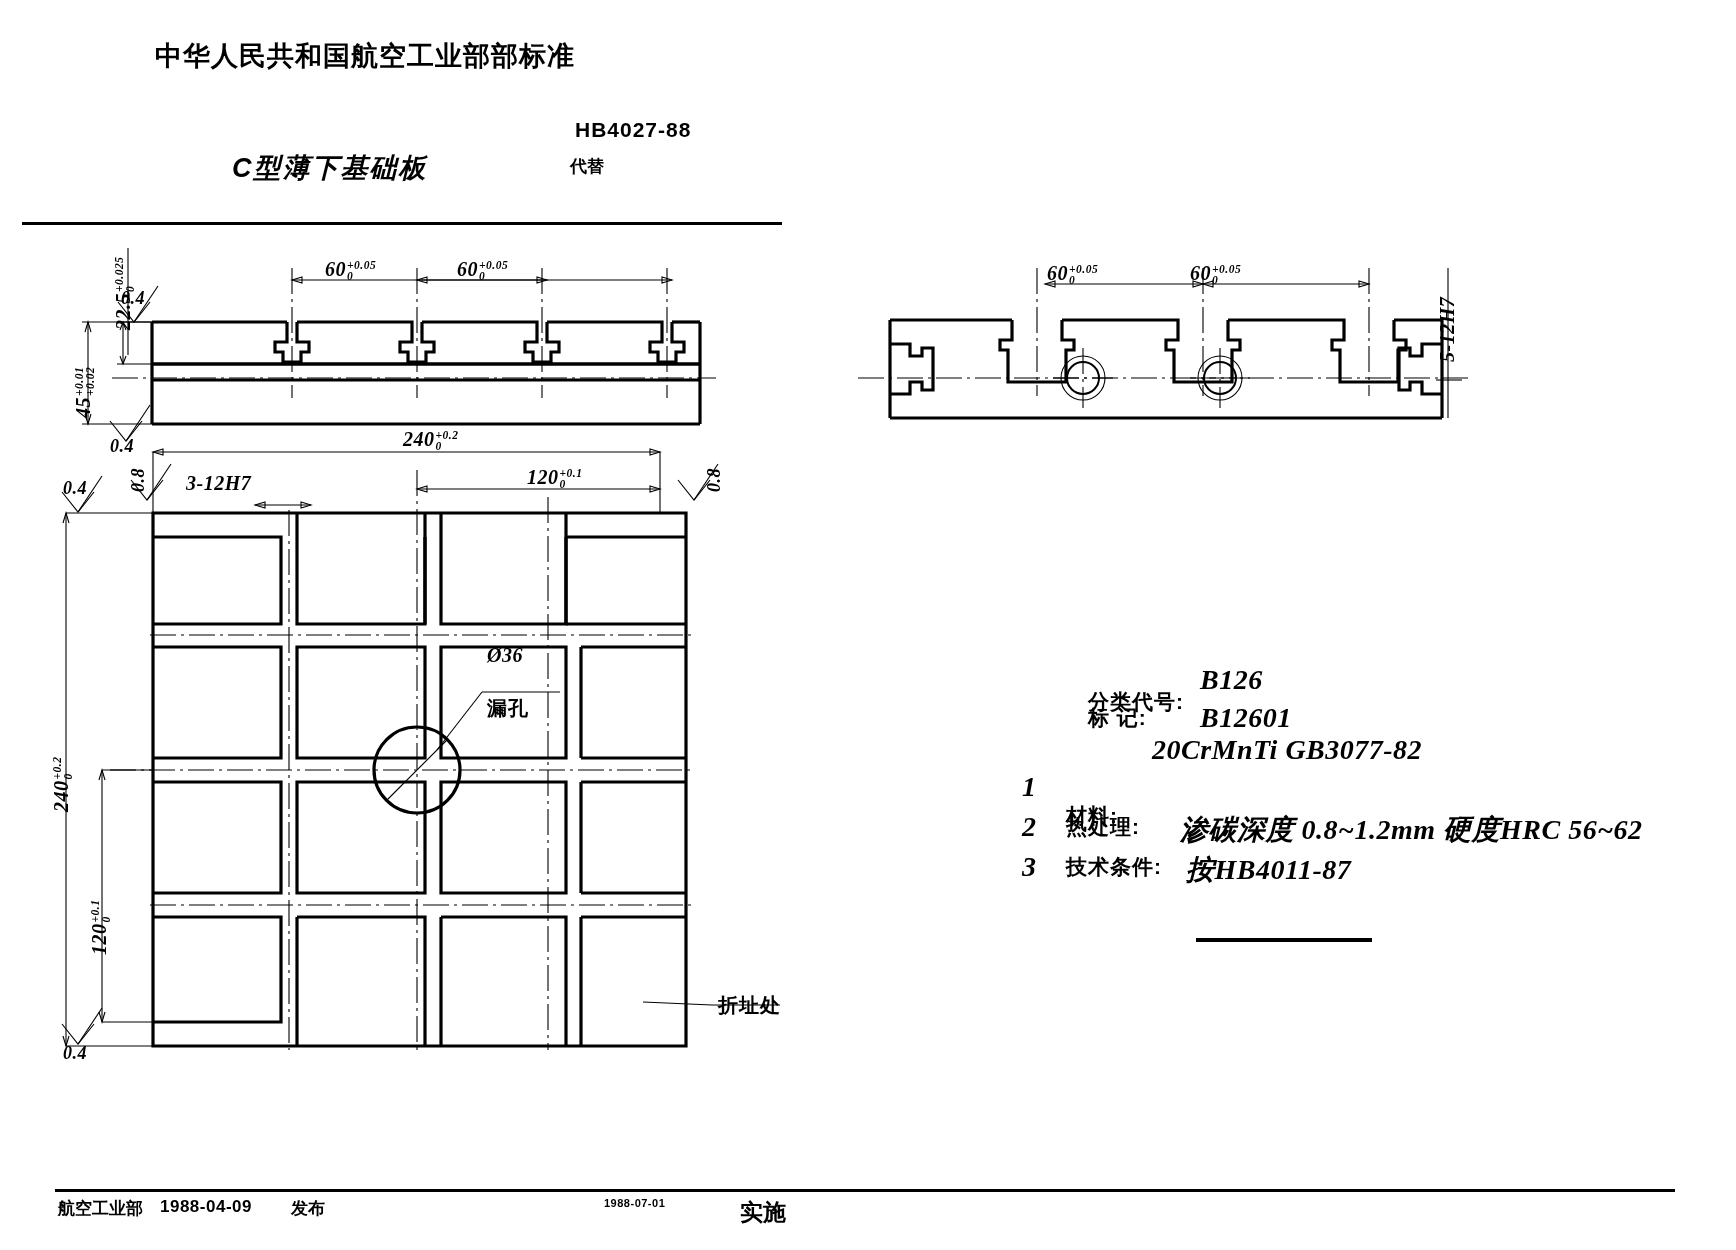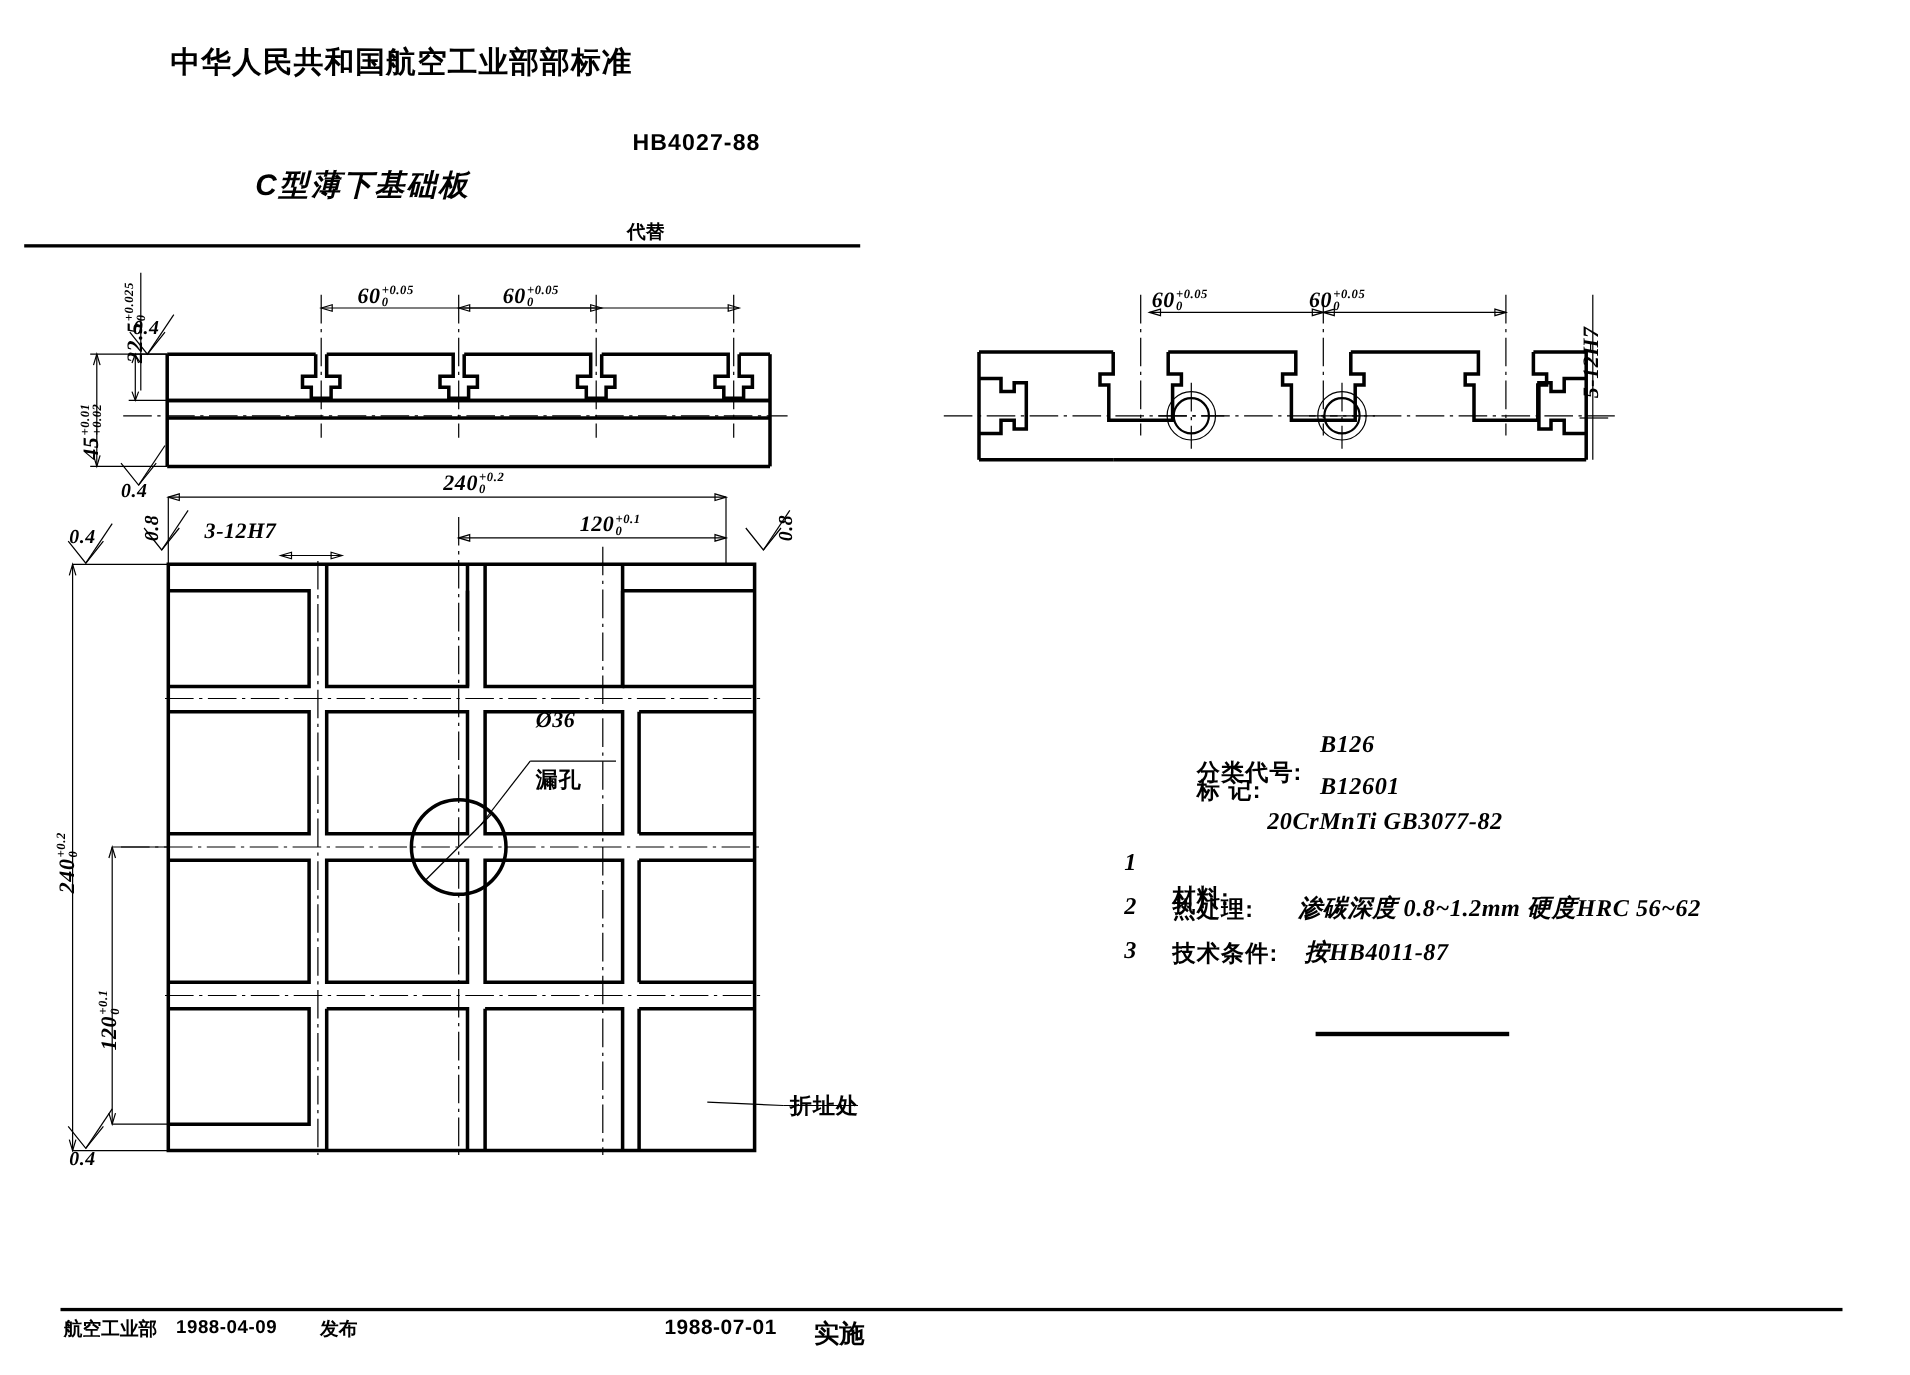--- a/index.html
+++ b/index.html
@@ -10,51 +10,51 @@
 
   
   #std-title{left:155px;top:38px;font-family:"Liberation Sans",sans-serif;
              font-weight:bold;font-size:27px;letter-spacing:1px;}
   #std-number{left:575px;top:92px;font-family:"Liberation Sans",sans-serif;
               font-weight:bold;font-size:21px;letter-spacing:1px;margin-top:26px;}
   #part-name{left:232px;top:150px;font-size:27px;font-style:italic;
              font-family:"Liberation Sans",sans-serif;font-weight:bold;
              letter-spacing:2px;}
   #replaces{left:570px;top:155px;font-size:17px;
-            font-family:"Liberation Sans",sans-serif;font-weight:bold;margin-top:44px;}
+            font-family:"Liberation Sans",sans-serif;font-weight:bold;}
 
   
   .rule{background:#000;}
   #rule-top{left:22px;top:222px;width:760px;height:3px;}
   #rule-footer{left:55px;top:1189px;width:1620px;height:3px;}
   #rule-notes{left:1196px;top:938px;width:176px;height:4px;}
 
   
   #footer-issuer{left:58px;top:1197px;font-family:"Liberation Sans",sans-serif;
                  font-weight:bold;font-size:17px;}
   #footer-issue-date{left:160px;top:1197px;font-size:17px;
                  font-family:"Liberation Sans",sans-serif;font-weight:bold;letter-spacing:.5px;}
   #footer-publish{left:291px;top:1197px;font-family:"Liberation Sans",sans-serif;
                  font-weight:bold;font-size:17px;}
-  #footer-effective-date{left:604px;top:1197px;font-size:19px;
+  #footer-effective-date{left:604px;top:1197px;font-size:11px;
                  font-family:"Liberation Sans",sans-serif;font-weight:bold;letter-spacing:.5px;}
   #footer-effective{left:740px;top:1197px;font-family:"Liberation Sans",sans-serif;
                  font-weight:bold;font-size:23px;}
 
   
   .dim{font-family:"Liberation Serif",serif;font-style:italic;font-weight:bold;
        font-size:20px;white-space:nowrap;letter-spacing:.5px;}
   .dim .tol{display:inline-block;vertical-align:middle;line-height:.95;
             font-size:11.5px;text-align:left;margin-left:1px;}
   .rot90{transform-origin:0 0;transform:rotate(-90deg);}
 
   .cnote{font-family:"Liberation Sans",sans-serif;font-weight:bold;font-size:21px;
          white-space:nowrap;letter-spacing:1px;}
   .nnote{font-family:"Liberation Serif",serif;font-style:italic;font-weight:bold;
-         font-size:22px;white-space:nowrap;letter-spacing:.5px;}
+         font-size:28px;white-space:nowrap;letter-spacing:.5px;}
 
   svg{position:absolute;left:0;top:0;overflow:visible;}
   .ln{stroke:#000;fill:none;}
   .thick{stroke-width:3.2;}
   .med{stroke-width:2;}
   .thin{stroke-width:1.1;}
   .center{stroke-width:1.1;stroke-dasharray:26 5 3 5;}
 </style>
 </head>
 <body>

